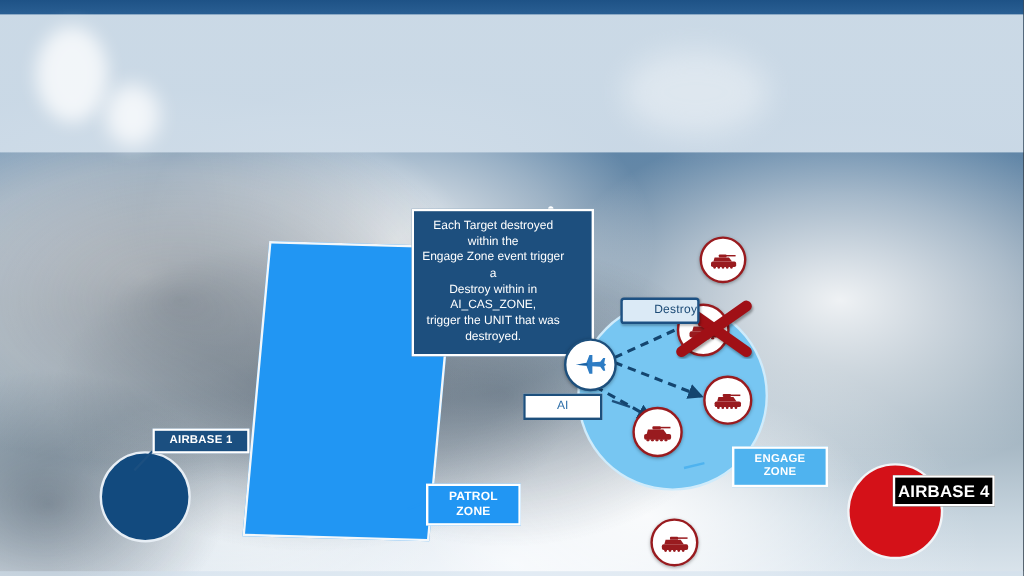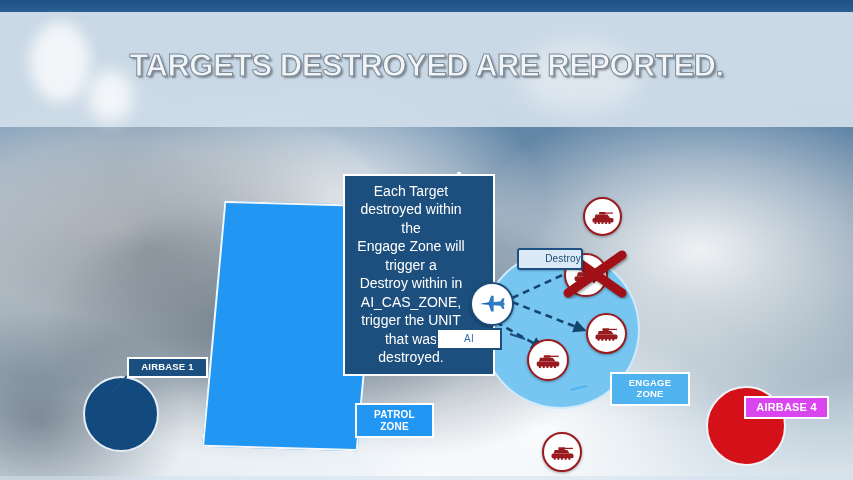--- a/index.html
+++ b/index.html
@@ -56,39 +56,39 @@
     border:2px solid #e7eef5;}
   .ab4{left:706px;top:386px;width:76px;height:76px;background:#d41118;
     border:2px solid #f1f4f7;}
 
   
   .lbl{position:absolute;text-align:center;line-height:1.15;
     font-weight:bold;letter-spacing:.2px;}
   .lbl-airbase1{left:127px;top:357px;width:77px;padding:3px 0;
     font-size:9.5px;color:#ffffff;background:#1b4f80;border:2px solid #ffffff;}
   .lbl-airbase4{left:744px;top:396px;width:81px;padding:3px 0;
-    font-size:11px;color:#ffffff;background:#d946ef;border:2px solid #ffffff;}
+    font-size:14px;color:#ffffff;background:#000000;border:2px solid #ffffff;}
   .lbl-patrol{left:355px;top:403px;width:75px;padding:4px 0;
     font-size:10px;color:#ffffff;background:#2196f3;border:2px solid #ffffff;}
   .lbl-engage{left:587px;top:372px;width:76px;padding:4px 0;
     font-size:9.5px;color:#ffffff;background:#4fb3ef;border:2px solid #ffffff;margin-left:23px;}
   .lbl-ai{left:436px;top:328px;width:62px;padding:3px 0;
     font-size:10px;font-weight:normal;color:#2d6ea8;background:#ffffff;
     border:2px solid #1d4f7c;}
   .lbl-destroy{left:517px;top:248px;width:62px;padding:3px 0;
     font-size:10px;font-weight:normal;color:#1b4a76;background:#dbeaf6;
     border:2px solid #1d5183;border-radius:3px;
     box-shadow:1px 1px 2px rgba(0,0,0,.25);text-align:right;}
   .lbl-engage .l2,.lbl-patrol .l2{display:block;}
 
   
   .infobox{position:absolute;left:343px;top:174px;width:152px;
     background:#1d4f7e;border:2px solid #ffffff;
     padding:6px 22px 7px 6px;box-sizing:border-box;
-    color:#ffffff;font-size:14px;line-height:1.32;text-align:center;}
+    color:#ffffff;font-size:10px;line-height:1.32;text-align:center;}
 
   
   .unit{position:absolute;border-radius:50%;background:#ffffff;
     display:flex;align-items:center;justify-content:center;
     box-shadow:0 1px 3px rgba(0,0,0,.35);}
   .unit.tank{border:2.5px solid #991b1f;}
   .unit.plane{border:2.5px solid #1d4f7c;}
   .unit svg{display:block;}
 
   .u-t1{left:583px;top:197px;width:35px;height:35px;}
@@ -111,21 +111,20 @@
 
   <div class="sky"></div>
   <div class="sky dark"></div>
 
   <div class="topstrip"></div>
   <div class="headerband">
     <div class="cloudbit" style="left:30px;top:10px;width:60px;height:80px;filter:blur(7px);"></div>
     <div class="cloudbit" style="left:88px;top:58px;width:45px;height:52px;filter:blur(8px);"></div>
     <div class="cloudbit" style="left:520px;top:30px;width:120px;height:70px;filter:blur(12px);opacity:.5;"></div>
   </div>
-  <div class="title">TARGETS DESTROYED ARE REPORTED.</div>
   <div class="botstrip"></div>
 
   <div class="patrol"></div>
   <div class="engage"></div>
 
   <div class="airbase-circ ab1"></div>
   <div class="airbase-circ ab4"></div>
 
   <svg class="links">
 
@@ -144,21 +143,21 @@
     </defs>
     <g stroke="#14456f" stroke-width="2.6" fill="none" stroke-dasharray="7 5" marker-end="url(#arrow)">
       <path d="M512 298 L 578 268"></path>
       <path d="M512 302 L 584 330"></path>
       <path d="M496 322 L 542 348"></path>
     </g>
   </svg>
 
   <div class="infobox">
     <div>Each Target destroyed within the</div>
-    <div>Engage Zone will trigger a</div>
+    <div>Engage Zone event trigger a</div>
     <div>Destroy within in AI_CAS_ZONE,</div>
     <div>trigger the UNIT that was</div>
     <div>destroyed.</div>
   </div>
 
   <div class="unit tank u-t1">
     <svg width="22" height="14" viewBox="0 0 44 28">
       <path d="M4 16 h36 a3 3 0 0 1 3 3 v3 a3 3 0 0 1 -3 3 h-36 a3 3 0 0 1 -3 -3 v-3 a3 3 0 0 1 3 -3 z" fill="#991b1f"></path>
       <path d="M7 9 h24 l5 7 h-31 z" fill="#991b1f"></path>
       <rect x="14" y="4" width="13" height="5" rx="1.5" fill="#991b1f"></rect>

